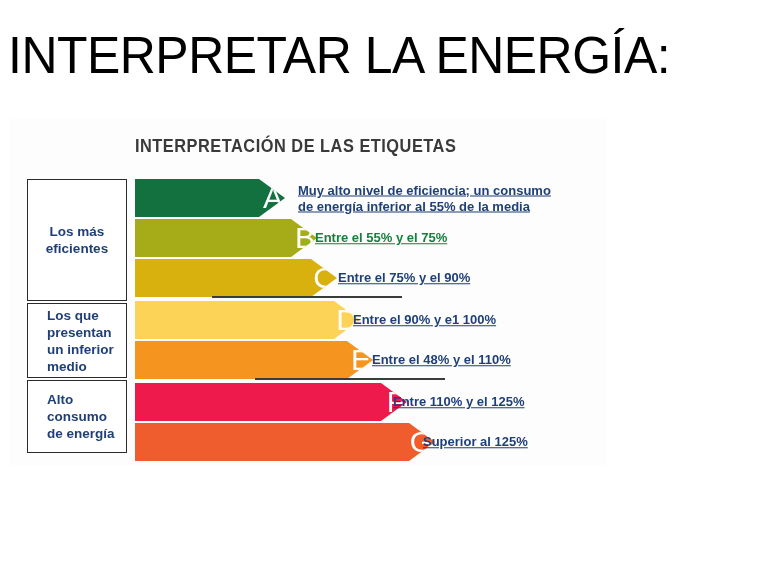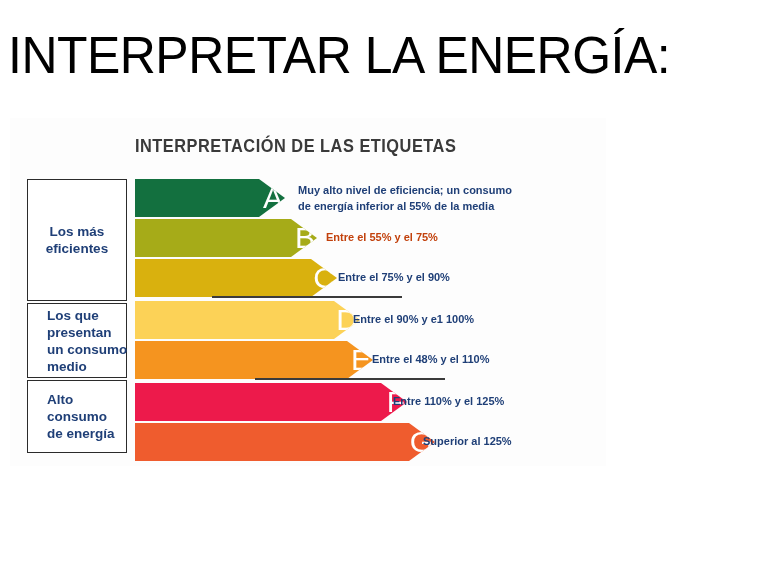--- a/index.html
+++ b/index.html
@@ -111,23 +111,24 @@
     padding-right: 2px;
     user-select: none;
   }
   .rating-row .desc {
     position: absolute;
     top: 50%;
     transform: translateY(-50%);
     color: #1f3f77;
     font-family: "Liberation Sans", sans-serif;
     font-weight: bold;
-    font-size: 11px;
+    font-size: 13px;
     line-height: 15.5px;
     white-space: nowrap;
+    text-decoration: underline;
   }
   .rating-row .desc .desc-line { display: block; }
 
   #row-0 { top: 61px;  }
   #row-1 { top: 101px; }
   #row-2 { top: 141px; }
   #row-3 { top: 183px; }
   #row-4 { top: 223px; }
   #row-5 { top: 265px; }
   #row-6 { top: 305px; }
@@ -151,21 +152,21 @@
   <div class="figure-title">INTERPRETACIÓN DE LAS ETIQUETAS</div>
 
   <div class="cat-box centered" id="cat-box-0" style="color: rgb(31, 63, 119);">
     <span class="cat-line">Los más</span>
     <span class="cat-line">eficientes</span>
   </div>
 
   <div class="cat-box left-aligned" id="cat-box-1" style="color: rgb(31, 63, 119);">
     <span class="cat-line">Los que</span>
     <span class="cat-line">presentan</span>
-    <span class="cat-line">un consumo</span>
+    <span class="cat-line">un inferior</span>
     <span class="cat-line">medio</span>
   </div>
 
   <div class="cat-box left-aligned" id="cat-box-2" style="color: rgb(31, 63, 119);">
     <span class="cat-line">Alto</span>
     <span class="cat-line">consumo</span>
     <span class="cat-line">de energía</span>
   </div>
 
   <div class="rating-row" id="row-0">
@@ -175,21 +176,21 @@
     <div class="desc" style="left: 163px; color: rgb(31, 63, 119);">
       <span class="desc-line">Muy alto nivel de eficiencia; un consumo</span>
       <span class="desc-line">de energía inferior al 55% de la media</span>
     </div>
   </div>
 
   <div class="rating-row" id="row-1">
     <div class="bar" style="width: 182px; background: rgb(166, 171, 24); clip-path: polygon(0px 0px, 156px 0px, 182px 50%, 156px 100%, 0px 100%);">
       <span class="letter">B</span>
     </div>
-    <div class="desc" style="left: 191px; color: #c2410c;">
+    <div class="desc" style="left: 180px; color: #15803d;">
       <span class="desc-line">Entre el 55% y el 75%</span>
     </div>
   </div>
 
   <div class="rating-row" id="row-2">
     <div class="bar" style="width: 202px; background: rgb(217, 177, 14); clip-path: polygon(0px 0px, 176px 0px, 202px 50%, 176px 100%, 0px 100%);">
       <span class="letter">C</span>
     </div>
     <div class="desc" style="left: 203px; color: rgb(31, 63, 119);">
       <span class="desc-line">Entre el 75% y el 90%</span>

